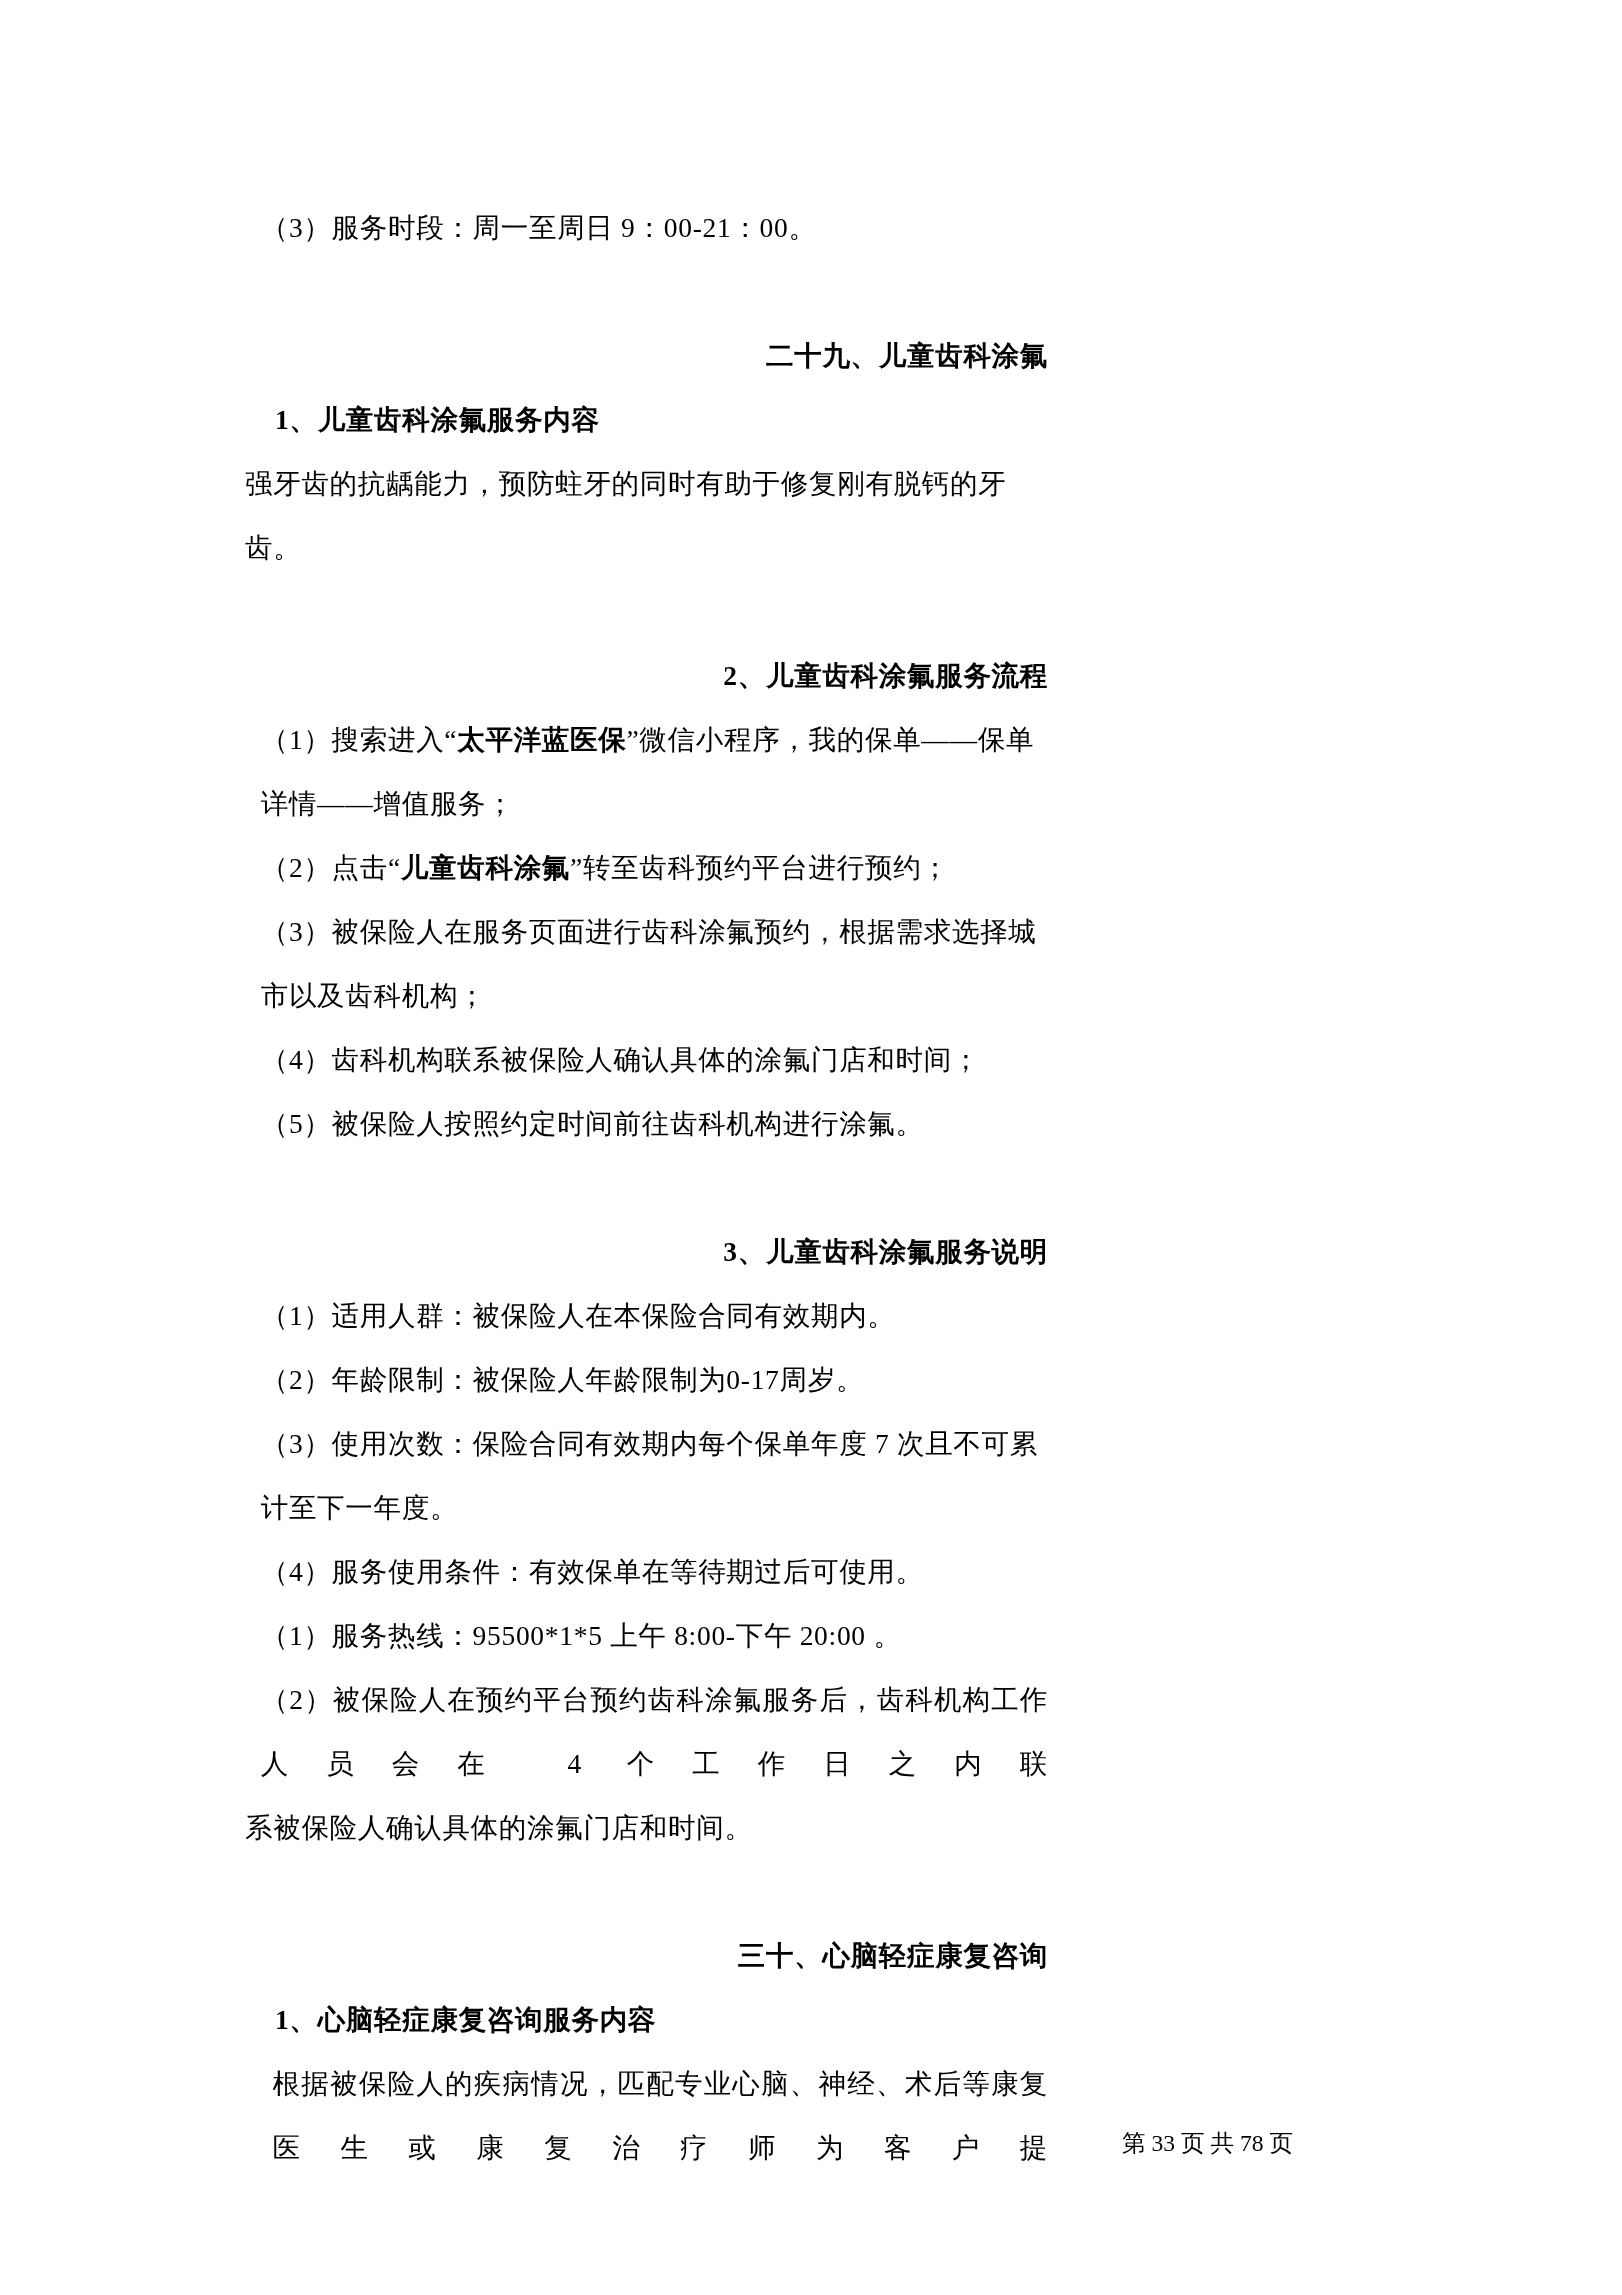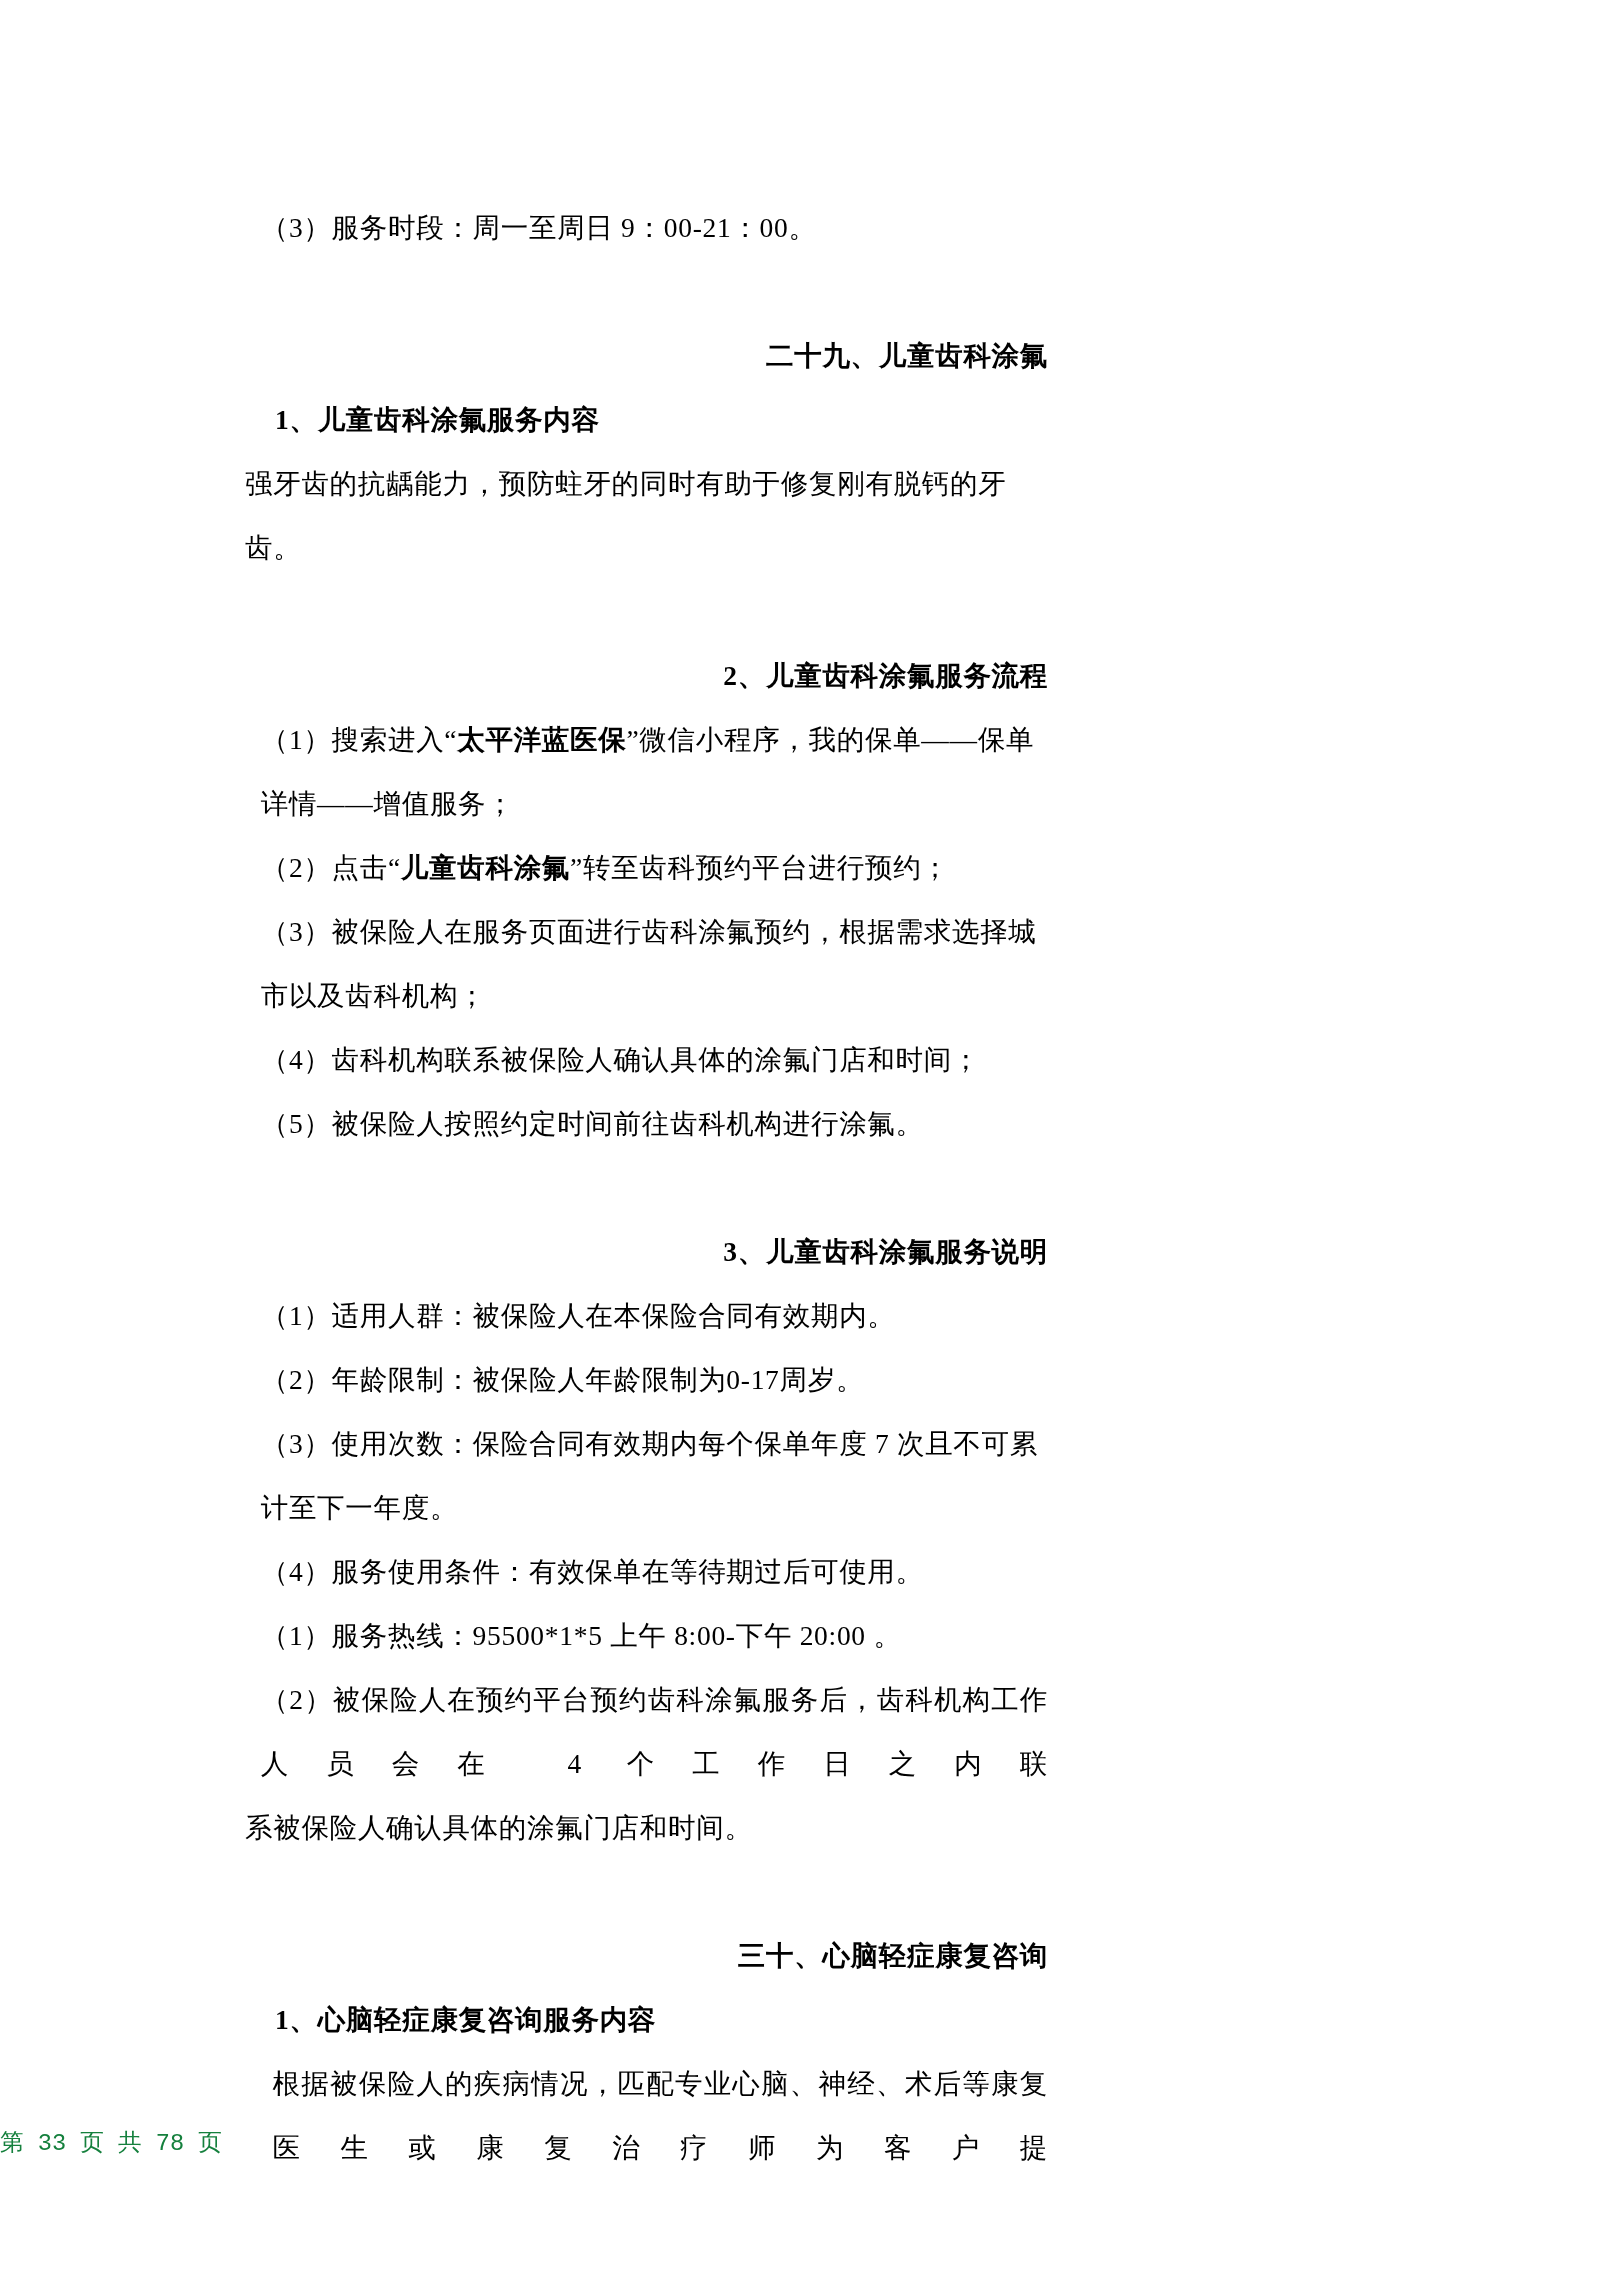--- a/index.html
+++ b/index.html
@@ -22,24 +22,24 @@
   }
   .gap{margin-top:64px;text-align:right;}
   .heading{font-weight:700;padding-left:30px;}
   .item{padding-left:15.7px;}
   .para-first{padding-left:27.5px;}
   .para-cont{padding-left:0;font-family:Liberation Serif, serif;}
   .justify{text-align:justify;text-align-last:justify;}
   .bold{font-weight:700;}
   .footer{
     position:absolute;left:0;right:0;top:2128px;
-    text-align:left;
+    text-align:right;
     font-size:23.6px;line-height:31px;
-    font-family:Liberation Mono, monospace;
-    color:#15803d;
+    font-family:Liberation Serif, serif;
+    color:#000000;
   }
 </style>
 </head>
 <body>
 
 <div class="page">
   <main class="content" id="lines-root">
       <p class="line item"><span>（3）服务时段：周一至周日 9：00-21：00。</span></p>
       <p class="line heading gap"><span class="bold">二十九、儿童齿科涂氟</span></p>
       <p class="line heading"><span class="bold">1、儿童齿科涂氟服务内容</span></p>

